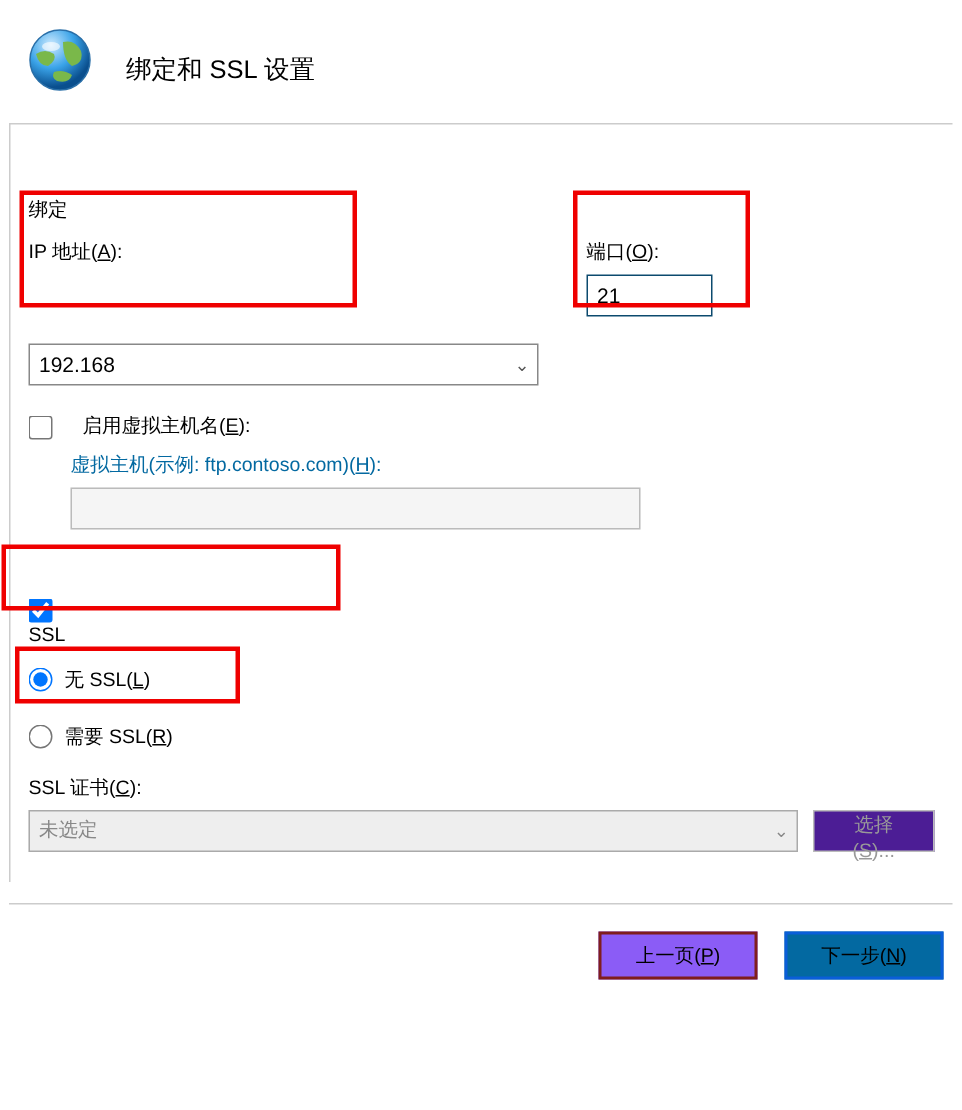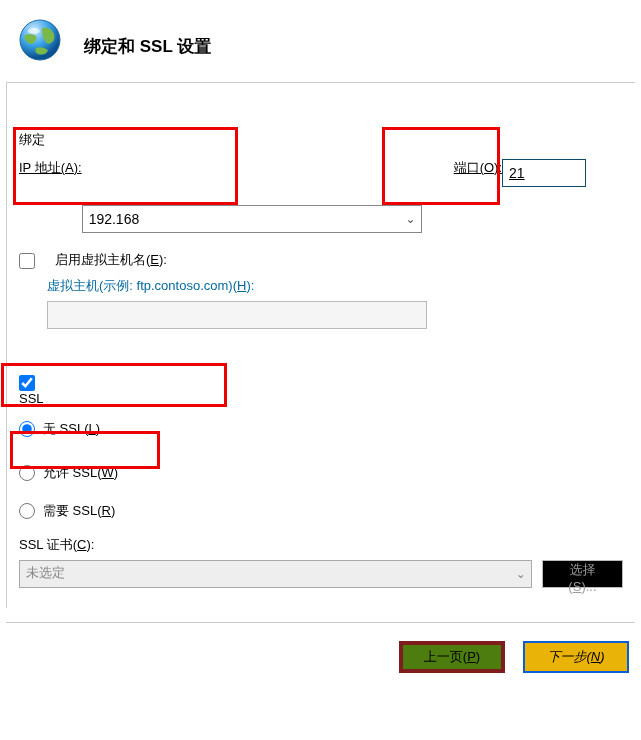--- a/index.html
+++ b/index.html
@@ -18,42 +18,41 @@
       padding: 18px 18px 20px 18px;
       gap: 22px;
     }
     .globe-icon {
       width: 44px;
       height: 44px;
       flex-shrink: 0;
     }
     .title {
       font-size: 17px;
-      font-weight: bold;
+      font-weight: normal;
       margin-top: 12px;
     }
     .content {
       border-top: 1px solid #ccc;
       border-left: 1px solid #ccc;
       margin: 0 6px;
       padding: 48px 12px 20px 12px;
     }
     .section-label {
       font-size: 13px;
       margin-bottom: 10px;
     }
     .row {
       display: flex;
       gap: 18px;
       align-items: flex-start;
     }
     .field-group {
       display: flex;
-      flex-direction: row;
-      text-decoration: underline;
+      flex-direction: column;
     }
     .field-label {
       font-size: 13px;
       margin-bottom: 6px;
     }
     .combo {
       position: relative;
       width: 340px;
       margin-top: 46px;
     }
@@ -151,48 +150,47 @@
       right: 6px;
       top: 50%;
       transform: translateY(-50%);
       pointer-events: none;
       font-size: 12px;
       color: #888;
     }
     .select-btn {
       height: 28px;
       padding: 0 14px;
-      background: #000000;
+      background: #4c1d95;
       border: 1px solid #bbb;
       color: #999;
       font-family: inherit;
       font-size: 13px;
       cursor: default;
     }
     .footer {
       border-top: 1px solid #ccc;
       margin: 14px 6px 0 6px;
       padding: 18px 6px;
       display: flex;
       justify-content: flex-end;
       gap: 18px;
     }
     .btn {
       height: 32px;
       width: 106px;
-      background: #4d7c0f;
-      border: 4px solid #7f1d1d;
+      background: #8b5cf6;
+      border: 2px solid #7f1d1d;
       font-size: 13px;
       font-family: inherit;
       cursor: pointer;
     }
     .btn-primary {
       border: 2px solid #0a5ed8;
-      background: #eab308;
-      font-style: italic;
+      background: #0369a1;
     }
     .u { text-decoration: underline; }
     .ssl-label { margin-top: 6px; }
   </style>
 </head>
 <body>
 
 <div class="header">
   <span class="globe-icon">
     <svg viewBox="0 0 44 44" width="44" height="44">
@@ -249,24 +247,20 @@
       <input type="checkbox" checked="" style="">
     </div>
 
     <div class="section-label ssl-label" style="margin-top:0;">SSL</div>
 
     <div class="radio-row">
       <input type="radio" name="sslmode" checked="" style="">
       <label><span>无 SSL(</span><span class="u">L</span><span>)</span></label>
     </div>
 
-    <div class="radio-row" style="margin-top:26px;">
-      <input type="radio" name="sslmode" style="">
-      <label><span>允许 SSL(</span><span class="u">W</span><span>)</span></label>
-    </div>
 
     <div class="radio-row" style="margin-top:20px;">
       <input type="radio" name="sslmode" style="">
       <label><span>需要 SSL(</span><span class="u">R</span><span>)</span></label>
     </div>
 
     <div class="ssl-cert-label"><span>SSL 证书(</span><span class="u">C</span><span>):</span></div>
     <div class="cert-row">
       <div class="cert-combo">
         <div class="sel">未选定</div>

